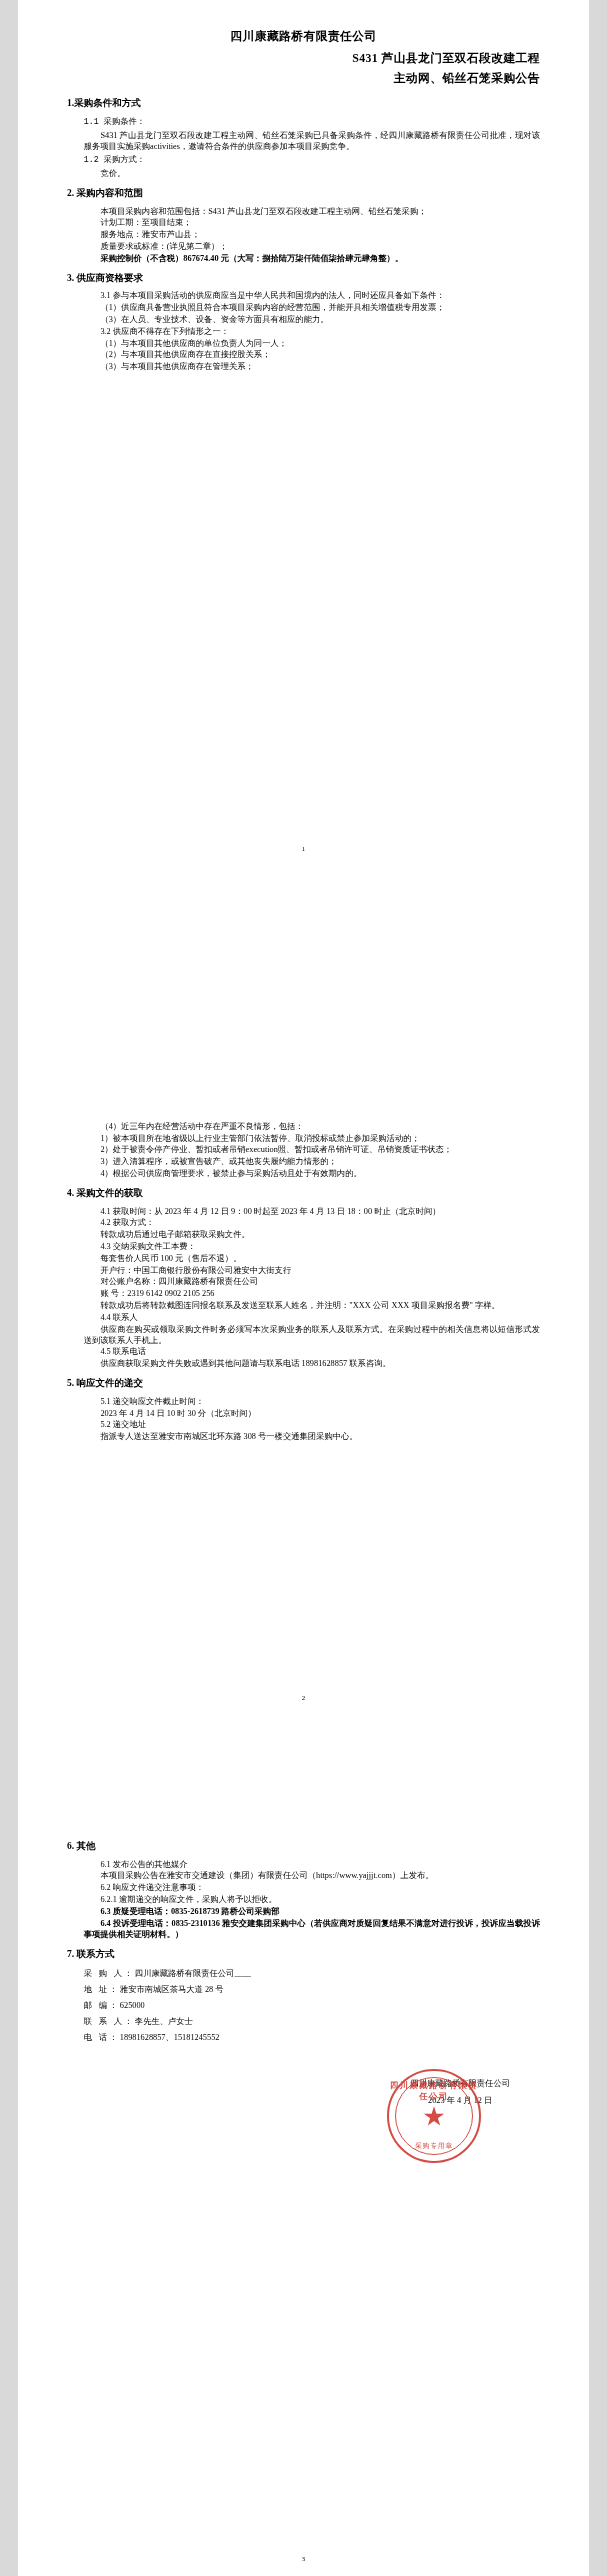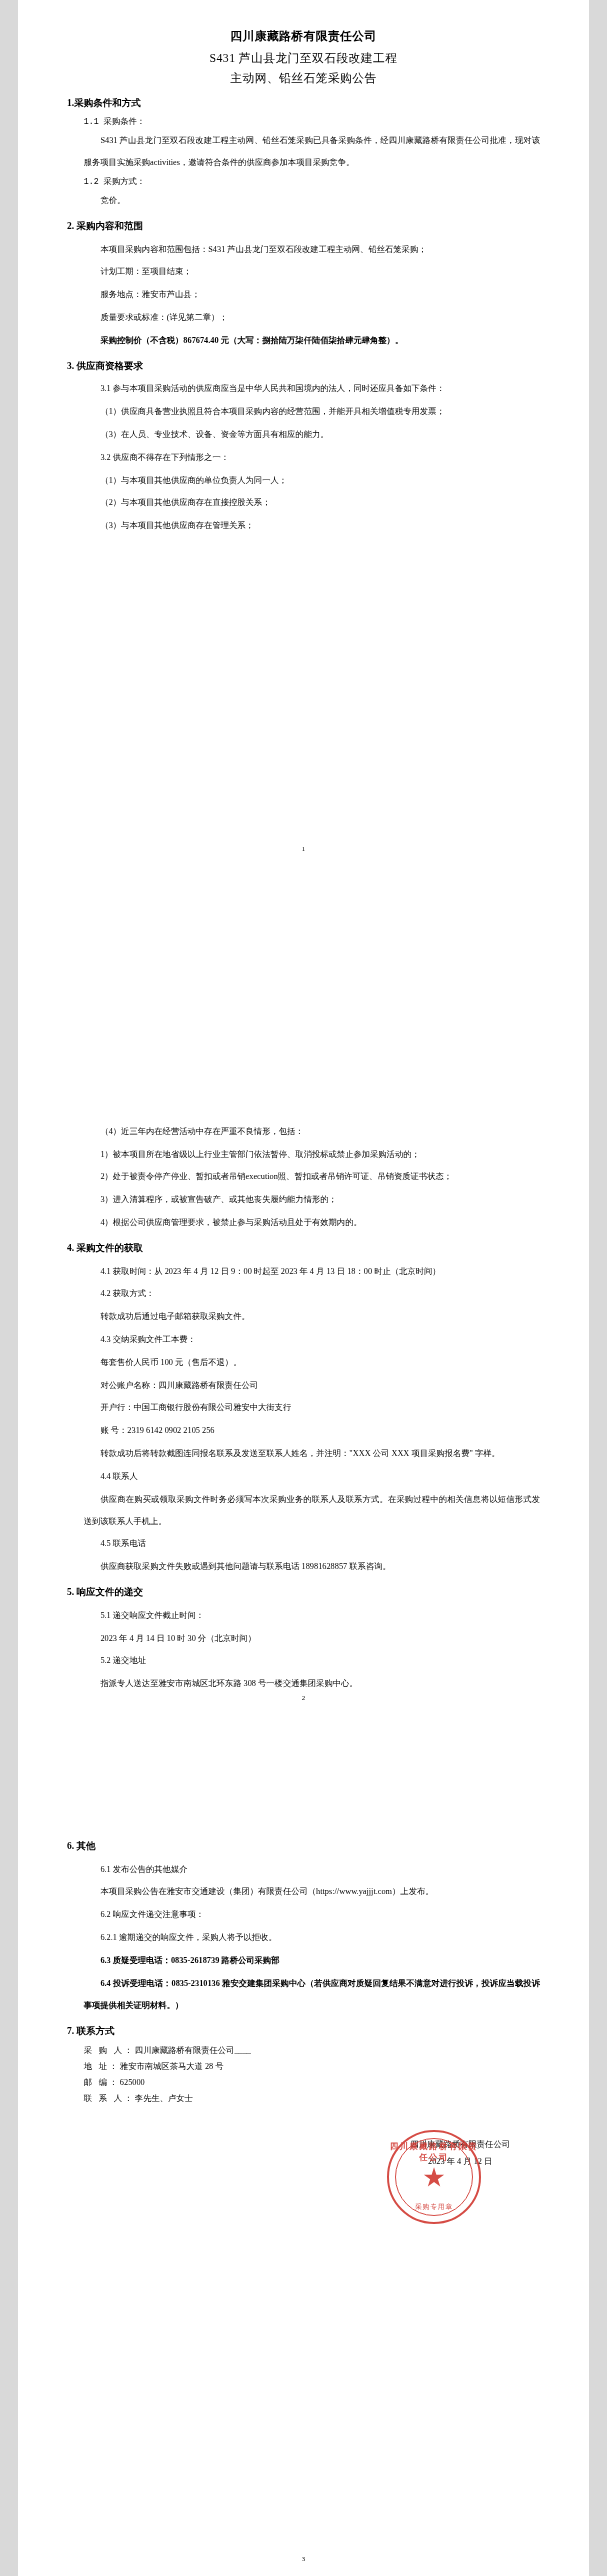--- a/index.html
+++ b/index.html
@@ -32,42 +32,42 @@
   h1.doc-title {
     font-size: 11.8px;
     font-weight: bold;
     text-align: center;
     margin: 0 0 1.5px 0;
     line-height: 20px;
     letter-spacing: 0.4px;
   }
   .title-line {
     font-size: 11.8px;
-    font-weight: normal;
-    text-align: center;
+    font-weight: bold;
+    text-align: right;
     line-height: 20px;
     letter-spacing: 0.4px;
   }
   .title-block { margin-bottom: 9px; }
 
   h2.section {
     font-size: 9.5px;
     font-weight: bold;
     margin: 8.3px 0 4.6px 0;
     line-height: 13.7px;
   }
   .sub {
     font-size: 8.3px;
     line-height: 14.4px;
     margin: 0.8px 0;
     font-family: Liberation Mono, monospace;
   }
   .para {
     font-size: 8.3px;
-    line-height: 22px;
+    line-height: 11px;
     margin: 0.8px 0;
     text-align: justify;
     text-indent: 16.7px;
   }
   .indent1 { padding-left: 16.7px; }
   .indent2 { padding-left: 16.7px; }
   .bold { font-weight: bold; }
   .u { }
   .page-num {
     position: absolute;
@@ -193,22 +193,22 @@
     <div class="para indent2">2）处于被责令停产停业、暂扣或者吊销execution照、暂扣或者吊销许可证、吊销资质证书状态；</div>
     <div class="para indent2">3）进入清算程序，或被宣告破产、或其他丧失履约能力情形的；</div>
     <div class="para indent2">4）根据公司供应商管理要求，被禁止参与采购活动且处于有效期内的。</div>
 
     <h2 class="section">4. 采购文件的获取</h2>
     <div class="para indent1">4.1 获取时间：从 2023 年 4 月 12 日 9：00 时起至 2023 年 4 月 13 日 18：00 时止（北京时间）</div>
     <div class="para indent1">4.2 获取方式：</div>
     <div class="para indent1">转款成功后通过电子邮箱获取采购文件。</div>
     <div class="para indent1">4.3 交纳采购文件工本费：</div>
     <div class="para indent1">每套售价人民币 100 元（售后不退）。</div>
+    <div class="para indent1">开户行：中国工商银行股份有限公司雅安中大街支行</div>
     <div class="para indent1">对公账户名称：四川康藏路桥有限责任公司</div>
-    <div class="para indent1">开户行：中国工商银行股份有限公司雅安中大街支行</div>
     <div class="para indent1">账 号：2319 6142 0902 2105 256</div>
     <div class="para indent1">转款成功后将转款截图连同报名联系及发送至联系人姓名，并注明："XXX 公司 XXX 项目采购报名费" 字样。</div>
     <div class="para indent1">4.4 联系人</div>
     <div class="para indent1">供应商在购买或领取采购文件时务必须写本次采购业务的联系人及联系方式。在采购过程中的相关信息将以短信形式发送到该联系人手机上。</div>
     <div class="para indent1">4.5 联系电话</div>
     <div class="para indent1">供应商获取采购文件失败或遇到其他问题请与联系电话 18981628857 联系咨询。</div>
 
     <h2 class="section">5. 响应文件的递交</h2>
     <div class="para indent1">5.1 递交响应文件截止时间：</div>
     <div class="para indent1 u">2023 年 4 月 14 日 10 时 30 分（北京时间）</div>
@@ -235,20 +235,23 @@
       <span class="contact-label">采 购 人：</span><span>四川康藏路桥有限责任公司____</span>
     </div>
     <div class="contact-line">
       <span class="contact-label">地    址：</span><span>雅安市南城区茶马大道 28 号</span>
     </div>
     <div class="contact-line">
       <span class="contact-label">邮    编：</span><span>625000</span>
     </div>
     <div class="contact-line">
       <span class="contact-label">联 系 人：</span><span>李先生、卢女士</span>
+    </div>
+    <div class="contact-line">
+      <span class="contact-label">电    话：</span><span>18981628857、15181245552</span>
     </div>
 
     <div class="seal-area">
       <div class="sign-text">
         <div>四川康藏路桥有限责任公司</div>
         <div>2023 年 4 月 12 日</div>
       </div>
       <div class="seal">
         <div class="seal-inner"></div>
         <div class="arc-top">四川康藏路桥有限责任公司</div>

